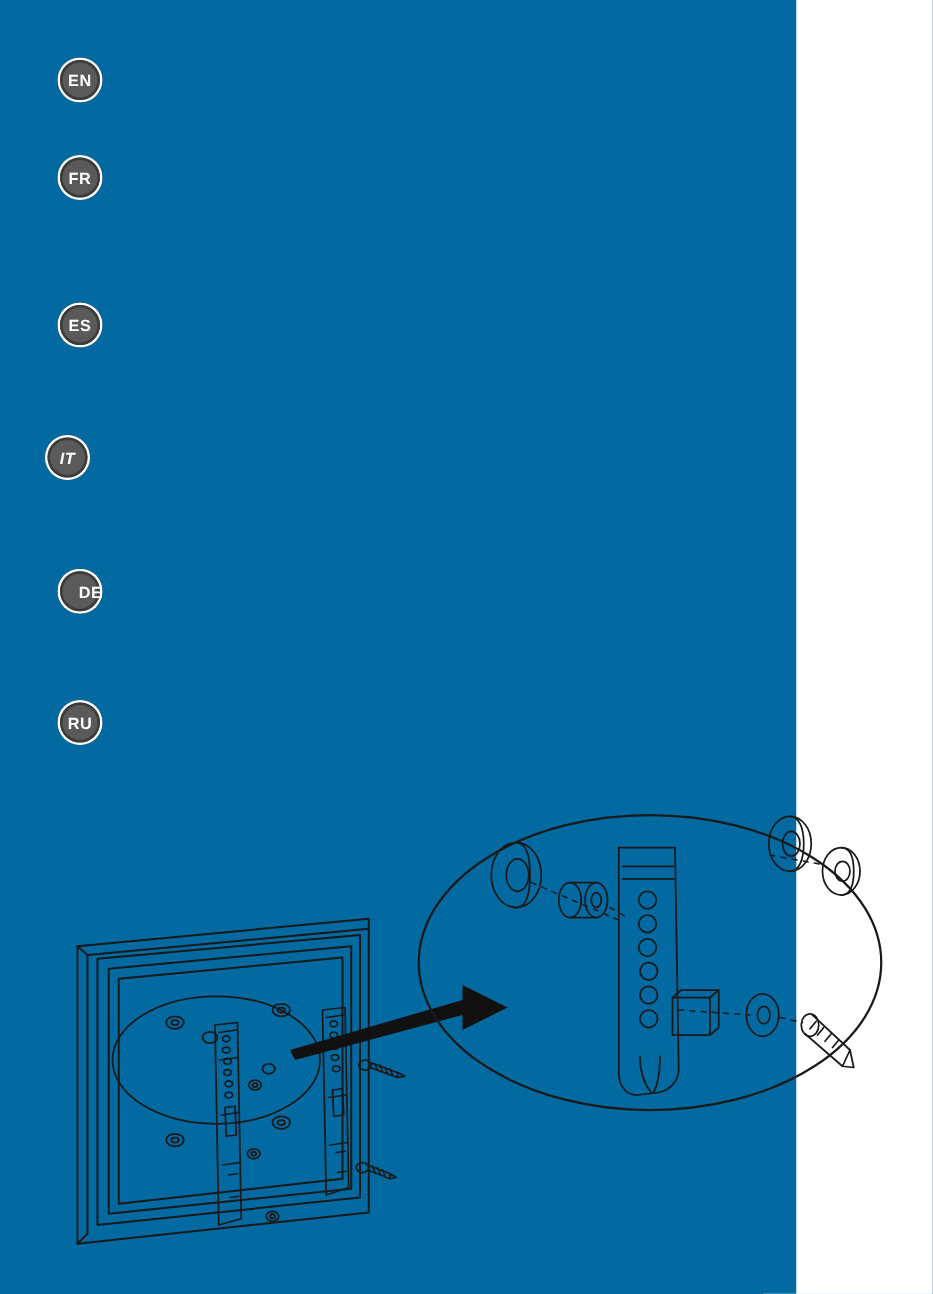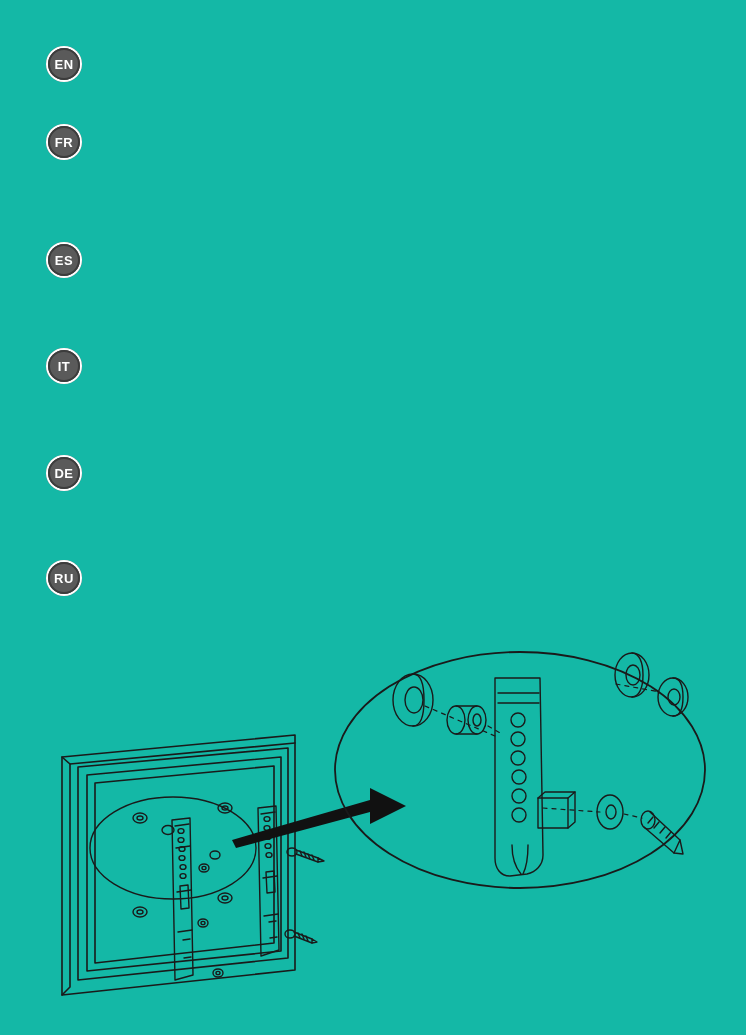--- a/index.html
+++ b/index.html
@@ -9,23 +9,23 @@
   }
   body {
     width: 746px;
     height: 1035px;
     position: relative;
     font-family: "Liberation Sans", sans-serif;
     overflow: hidden;
   }
   #page {
     position: relative;
-    width: 746px;
+    width: 637px;
     height: 1035px;
-    background: #14b8a6;
+    background: #0369a1;
   }
 
   
   .lang-badge {
     position: absolute;
     width: 36px;
     height: 36px;
     border-radius: 50%;
     background: #5a5a5a;
     color: #ffffff;
@@ -88,26 +88,26 @@
   <div class="lang-badge" style="left:46px; top:124px;">
     <span class="lang-text">FR</span>
   </div>
   <div class="lang-block" style="top:138px;"></div>
 
   <div class="lang-badge" style="left:46px; top:242px;">
     <span class="lang-text">ES</span>
   </div>
   <div class="lang-block" style="top:242px;"></div>
 
-  <div class="lang-badge" style="left:46px; top:348px;">
+  <div class="lang-badge" style="left:36px; top:348px;font-style:italic;">
     <span class="lang-text">IT</span>
   </div>
   <div class="lang-block" style="top:348px;"></div>
 
-  <div class="lang-badge" style="left:46px; top:455px;">
+  <div class="lang-badge" style="left:46px; top:455px;justify-content:flex-end;">
     <span class="lang-text">DE</span>
   </div>
   <div class="lang-block" style="top:455px;"></div>
 
   <div class="lang-badge" style="left:46px; top:560px;">
     <span class="lang-text">RU</span>
   </div>
   <div class="lang-block" style="top:564px;"></div>
 
   <div id="figure">

